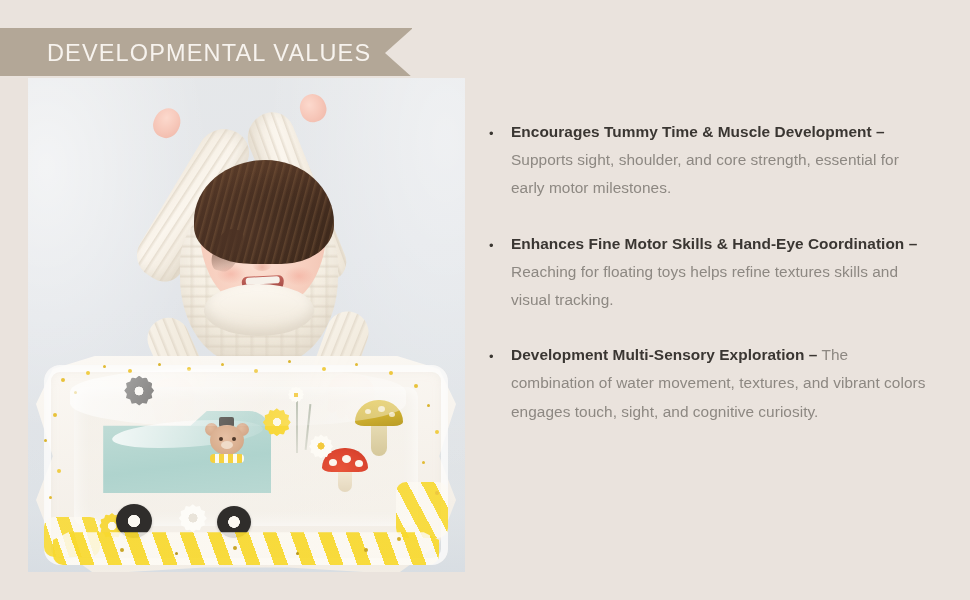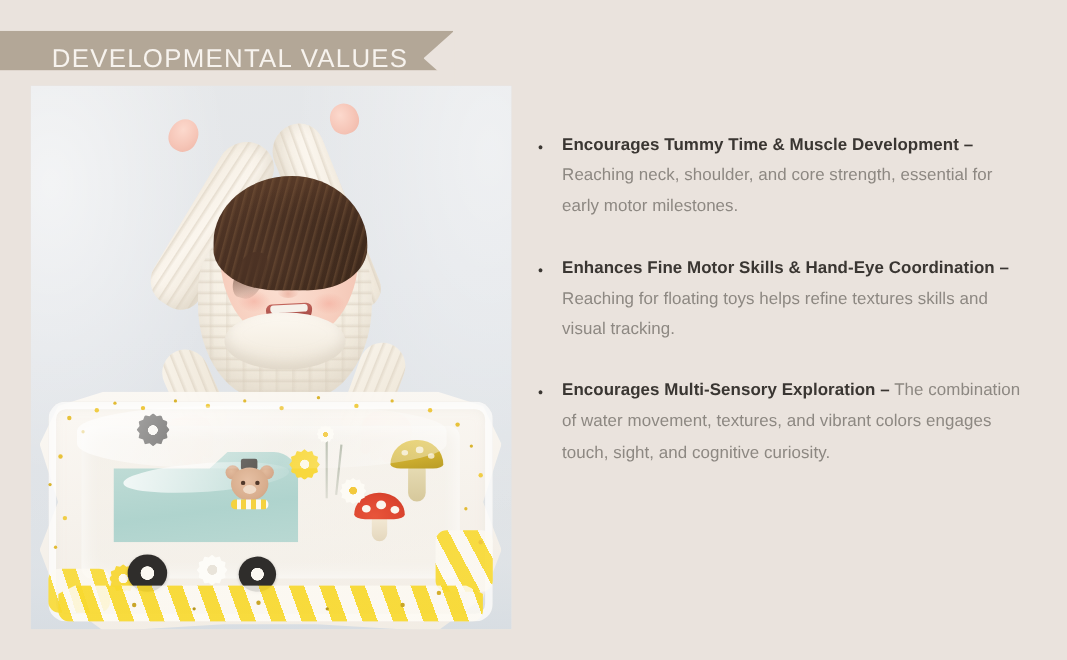--- a/index.html
+++ b/index.html
@@ -15,21 +15,21 @@
     font-family: "Liberation Sans", sans-serif;
     position: relative;
   }
 
   
   .banner-wrap {
     position: absolute;
     left: 0;
     top: 28px;
     width: 412px;
-    height: 36px;
+    height: 48px;
     z-index: 30;
   }
   .banner-shape {
     position: absolute;
     inset: 0;
     background: #b3a797;
     -webkit-clip-path: polygon(0 0, 100% 0, 100% 100%, 0 100%, 0 100%);
             clip-path: polygon(0 0, 100% 0, 100% 100%, 0 100%);
   }
   .banner-notch {
@@ -595,31 +595,31 @@
       <div class="mat-gloss"></div>
     </div>
   </div>
 </div>
 
 <div class="content">
 
   <div class="bullet-row">
     <div class="bullet-dot">•</div>
     <div class="bullet-text">
-      <b>Encourages Tummy Time &amp; Muscle Development –</b><span> Reaching neck, shoulder, and core strength, essential for early motor milestones.</span>
+      <b>Encourages Tummy Time &amp; Muscle Development –</b><span> Supports sight, shoulder, and core strength, essential for early motor milestones.</span>
     </div>
   </div>
 
   <div class="bullet-row">
     <div class="bullet-dot">•</div>
     <div class="bullet-text">
       <b>Enhances Fine Motor Skills &amp; Hand-Eye Coordination –</b><span> Reaching for floating toys helps refine textures skills and visual tracking.</span>
     </div>
   </div>
 
   <div class="bullet-row">
     <div class="bullet-dot">•</div>
     <div class="bullet-text">
-      <b>Encourages Multi-Sensory Exploration –</b><span> The combination of water movement, textures, and vibrant colors engages touch, sight, and cognitive curiosity.</span>
+      <b>Development Multi-Sensory Exploration –</b><span> The combination of water movement, textures, and vibrant colors engages touch, sight, and cognitive curiosity.</span>
     </div>
   </div>
 
 </div>
 
 </body></html>

